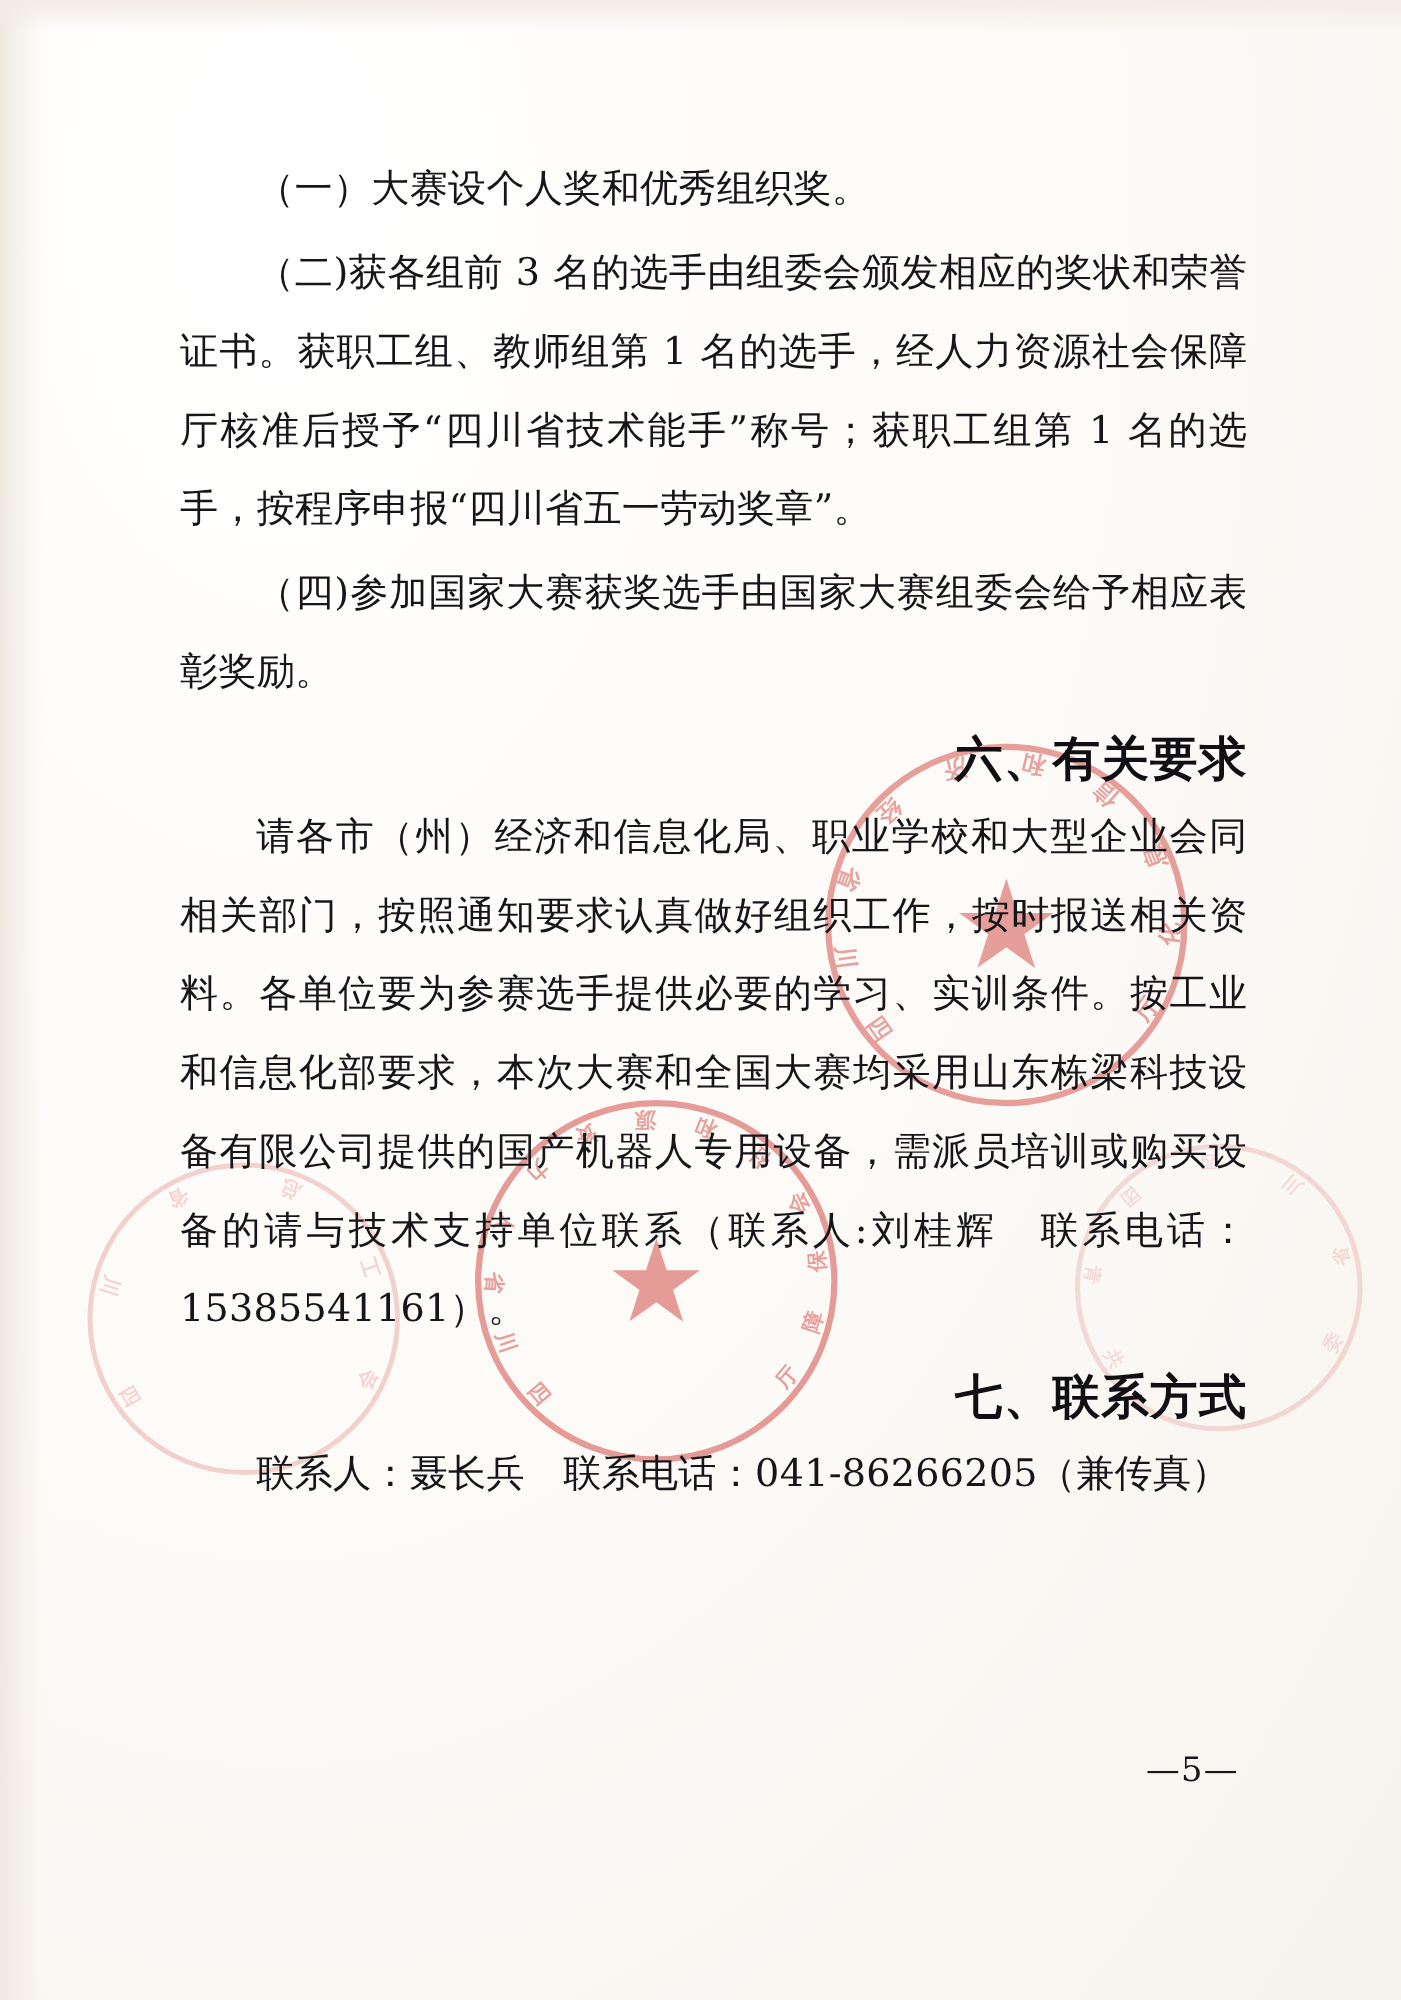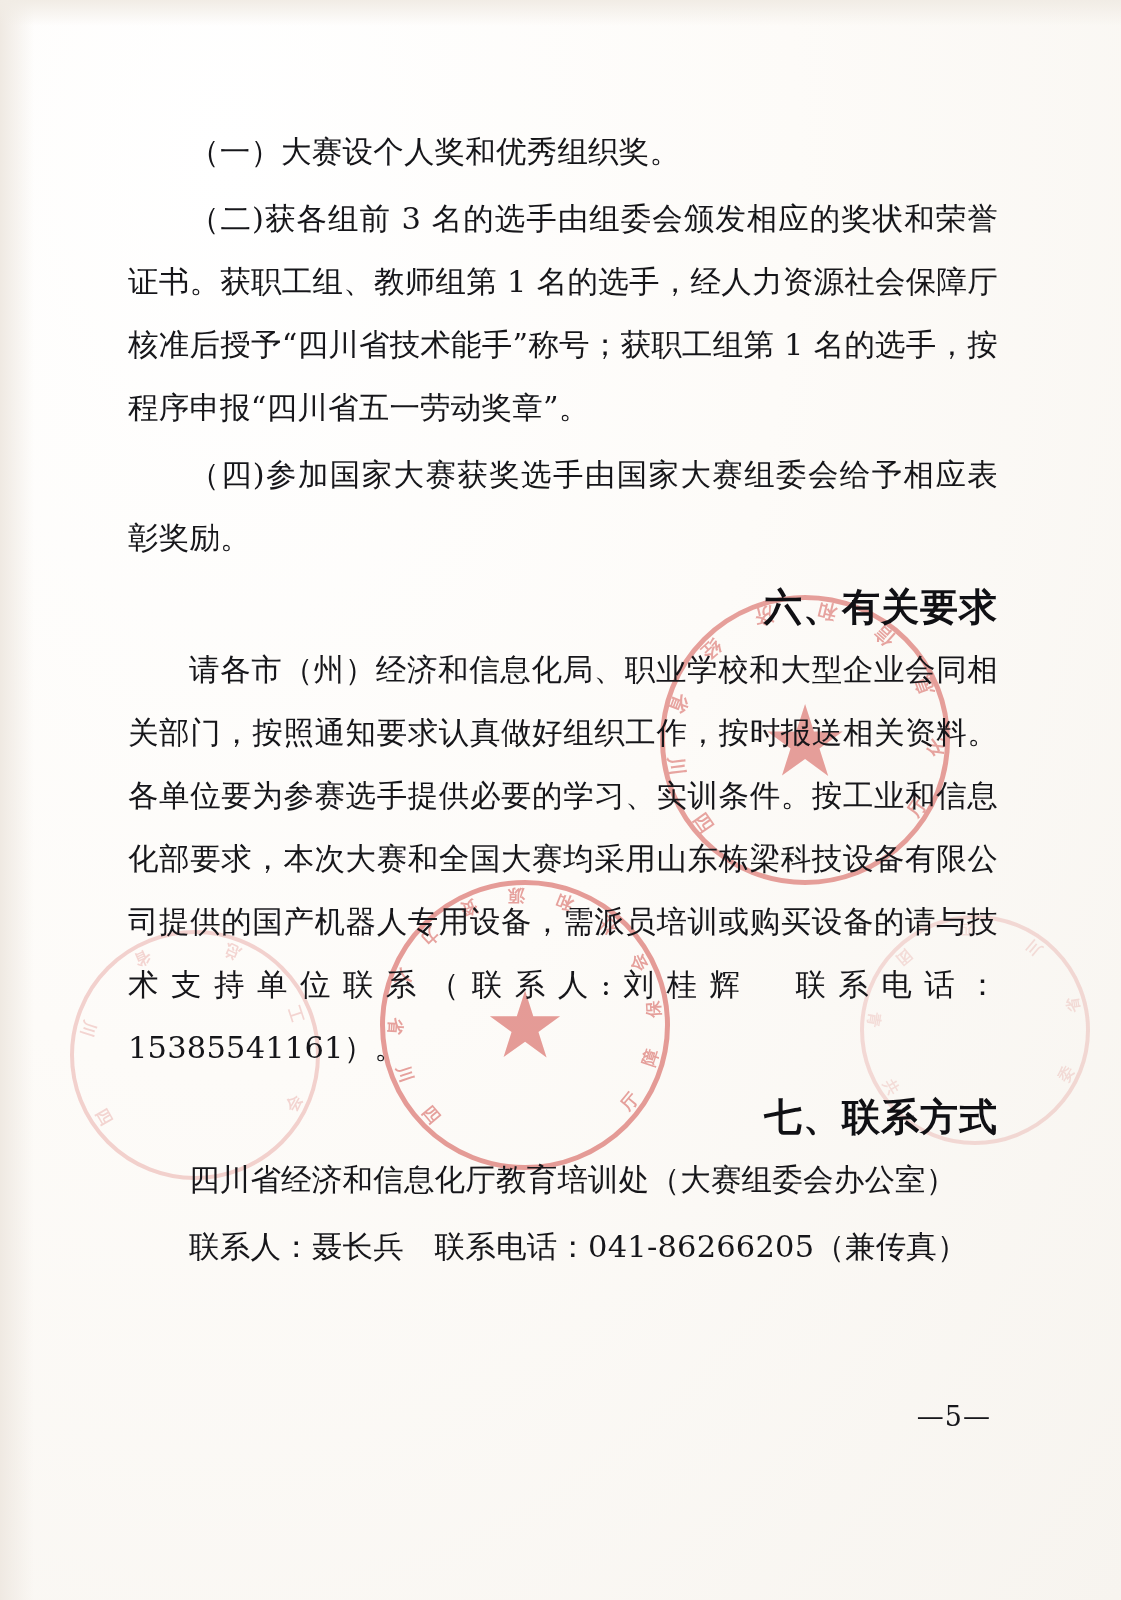--- a/index.html
+++ b/index.html
@@ -117,21 +117,21 @@
   }
 
   
   .content {
     position: absolute;
     left: 128px;
     top: 120px;
     width: 870px;
   }
   p.para {
-    margin: 0 0 4px 0;
+    margin: 0 0 4px 16px;
     font-size: 30.5px;
     line-height: 63px;
     color: #16161a;
     text-align: justify;
     text-justify: inter-ideograph;
     letter-spacing: 0.2px;
   }
   p.indent { text-indent: 61px; }
   h2.section {
     margin: 6px 0 0 0;
@@ -226,18 +226,17 @@
 
   <div class="content">
     <p class="para indent">（一）大赛设个人奖和优秀组织奖。</p>
     <p class="para indent">（二)获各组前 3 名的选手由组委会颁发相应的奖状和荣誉证书。获职工组、教师组第 1 名的选手，经人力资源社会保障厅核准后授予“四川省技术能手”称号；获职工组第 1 名的选手，按程序申报“四川省五一劳动奖章”。</p>
     <p class="para indent">（四)参加国家大赛获奖选手由国家大赛组委会给予相应表彰奖励。</p>
 
     <h2 class="section">六、有关要求</h2>
     <p class="para indent">请各市（州）经济和信息化局、职业学校和大型企业会同相关部门，按照通知要求认真做好组织工作，按时报送相关资料。各单位要为参赛选手提供必要的学习、实训条件。按工业和信息化部要求，本次大赛和全国大赛均采用山东栋梁科技设备有限公司提供的国产机器人专用设备，需派员培训或购买设备的请与技术支持单位联系（联系人:刘桂辉　联系电话：15385541161）。</p>
 
     <h2 class="section">七、联系方式</h2>
-    <p class="para indent">四川省经济和信息化厅教育培训处（大赛组委会办公室）</p>
     <p class="para indent">联系人：聂长兵　联系电话：041-86266205（兼传真）</p>
   </div>
 
   <div class="page-number">—5—</div>
 </div>
 
 </body></html>

